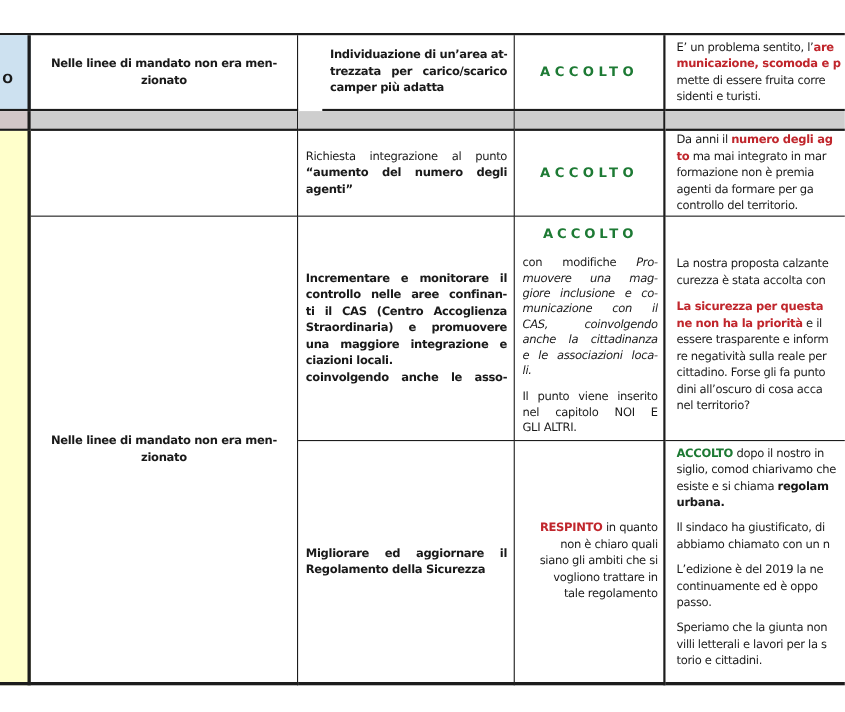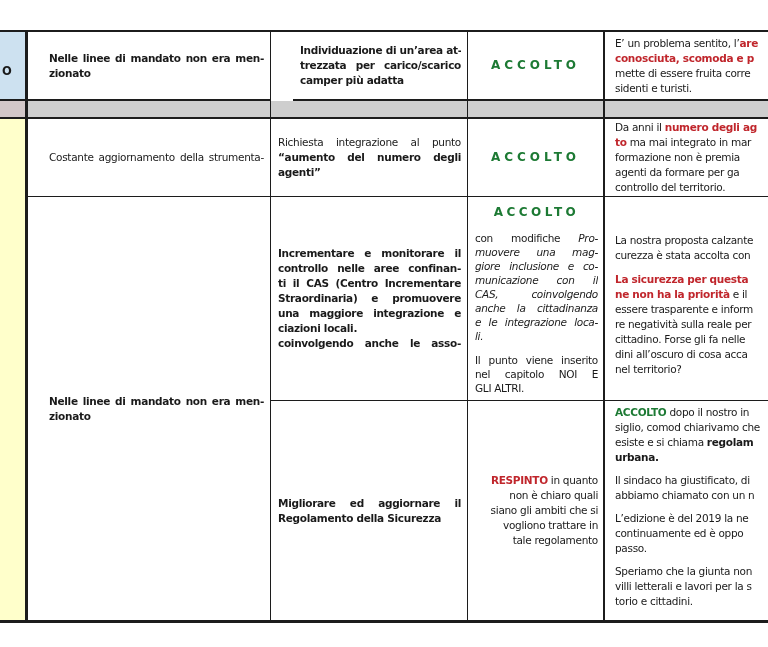--- a/index.html
+++ b/index.html
@@ -48,21 +48,21 @@
   .a-c4r2{grid-area:3/4/4/5;align-items:center;}
   .a-c5r2{grid-area:3/5/4/6;}
   .a-c2r34{grid-area:4/2/6/3;}
   .a-c3r3{grid-area:4/3/5/4;}
   .a-c4r3{grid-area:4/4/5/5;justify-content:flex-start;padding-top:8px;line-height:14px;}
   .a-c5r3{grid-area:4/5/5/6;justify-content:flex-start;padding-top:36px;}
   .a-c3r4{grid-area:5/3/6/4;}
   .a-c4r4{grid-area:5/4/6/5;align-items:flex-end;}
   .a-c5r4{grid-area:5/5/6/6;justify-content:flex-start;padding-top:4px;}
   
-  .pc2{padding-left:21px;padding-right:6px;}
+  .pc2{padding-left:6px;padding-right:6px;align-items:center;}
   .pc3{padding-left:7px;padding-right:6px;}
   .pc4{padding-left:7px;padding-right:5px;}
   .pc5{padding-left:10px;}
   
   .ln{white-space:nowrap;overflow:hidden;}
   .jl{text-align:justify;text-align-last:justify;}
   .ctr{text-align:center;}
   .blank{flex:0 0 auto;}
   
   .s-n{}
@@ -90,35 +90,34 @@
   <div class="cell a-c3r1 vb1 hb2 pc3">
       <div class="ln jl"><span class="s-b">Individuazione di un’area at-</span></div>
       <div class="ln jl"><span class="s-b">trezzata per carico/scarico</span></div>
       <div class="ln"><span class="s-b">camper più adatta</span></div>
     </div>
   <div class="cell a-c4r1 vb2 hb2">
     <div class="status-green">ACCOLTO</div>
   </div>
   <div class="cell a-c5r1 hb2 pc5">
       <div class="ln"><span class="s-n">E’ un problema sentito, l’</span><span class="s-rb">are</span></div>
-      <div class="ln"><span class="s-rb">conosciuta, scomoda e p</span></div>
+      <div class="ln"><span class="s-rb">municazione, scomoda e p</span></div>
       <div class="ln"><span class="s-n">mette di essere fruita corre</span></div>
       <div class="ln"><span class="s-n">sidenti e turisti.</span></div>
     </div>
 
   <div class="cell a-s1 vb3 hb2"></div>
   <div class="cell a-s2 vb1 hb2"></div>
   <div class="cell a-s3 vb1 hb2"></div>
   <div class="cell a-s4 vb2 hb2"></div>
   <div class="cell a-s5 hb2"></div>
 
   <div class="cell a-c1rest vb3 hb3"></div>
 
   <div class="cell a-c2r2 vb1 hb1 pc2">
-      <div class="ln jl"><span class="s-n">Costante aggiornamento della strumenta-</span></div>
     </div>
   <div class="cell a-c3r2 vb1 hb1 pc3">
       <div class="ln jl"><span class="s-n">Richiesta integrazione al punto</span></div>
       <div class="ln jl"><span class="s-b">“aumento del numero degli</span></div>
       <div class="ln"><span class="s-b">agenti”</span></div>
     </div>
   <div class="cell a-c4r2 vb2 hb1">
     <div class="status-green">ACCOLTO</div>
   </div>
   <div class="cell a-c5r2 hb1 pc5">
@@ -129,51 +128,51 @@
       <div class="ln"><span class="s-n">controllo del territorio.</span></div>
     </div>
 
   <div class="cell a-c2r34 vb1 hb3 pc2">
       <div class="ln jl"><span class="s-b">Nelle linee di mandato non era men-</span></div>
       <div class="ln"><span class="s-b">zionato</span></div>
     </div>
   <div class="cell a-c3r3 vb1 hb1 pc3">
       <div class="ln jl"><span class="s-b">Incrementare e monitorare il</span></div>
       <div class="ln jl"><span class="s-b">controllo nelle aree confinan-</span></div>
-      <div class="ln jl"><span class="s-b">ti il CAS (Centro Incrementare</span></div>
+      <div class="ln jl"><span class="s-b">ti il CAS (Centro Accoglienza</span></div>
       <div class="ln jl"><span class="s-b">Straordinaria) e promuovere</span></div>
       <div class="ln jl"><span class="s-b">una maggiore integrazione e</span></div>
       <div class="ln"><span class="s-b">ciazioni locali.</span></div>
       <div class="ln jl"><span class="s-b">coinvolgendo anche le asso-</span></div>
     </div>
   <div class="cell a-c4r3 vb2 hb1 pc4">
       <div class="ln ctr"><span class="s-st">ACCOLTO</span></div>
       <div class="blank" style="height: 12px;"></div>
       <div class="ln jl"><span class="s-n">con modifiche </span><span class="s-i">Pro-</span></div>
       <div class="ln jl"><span class="s-i">muovere una mag-</span></div>
       <div class="ln jl"><span class="s-i">giore inclusione e co-</span></div>
       <div class="ln jl"><span class="s-i">municazione con il</span></div>
       <div class="ln jl"><span class="s-i">CAS, coinvolgendo</span></div>
       <div class="ln jl"><span class="s-i">anche la cittadinanza</span></div>
-      <div class="ln jl"><span class="s-i">e le integrazione loca-</span></div>
+      <div class="ln jl"><span class="s-i">e le associazioni loca-</span></div>
       <div class="ln"><span class="s-i">li.</span></div>
       <div class="blank" style="height: 10px;"></div>
       <div class="ln jl"><span class="s-n">Il punto viene inserito</span></div>
       <div class="ln jl"><span class="s-n">nel capitolo NOI E</span></div>
       <div class="ln"><span class="s-n">GLI ALTRI.</span></div>
     </div>
   <div class="cell a-c5r3 hb1 pc5">
       <div class="ln"><span class="s-n">La nostra proposta calzante</span></div>
       <div class="ln"><span class="s-n">curezza è stata accolta con</span></div>
       <div class="blank" style="height: 9px;"></div>
       <div class="ln"><span class="s-rb">La sicurezza per questa</span></div>
       <div class="ln"><span class="s-rb">ne non ha la priorità</span><span class="s-n"> e il</span></div>
       <div class="ln"><span class="s-n">essere trasparente e inform</span></div>
       <div class="ln"><span class="s-n">re negatività sulla reale per</span></div>
-      <div class="ln"><span class="s-n">cittadino. Forse gli fa nelle</span></div>
+      <div class="ln"><span class="s-n">cittadino. Forse gli fa punto</span></div>
       <div class="ln"><span class="s-n">dini all’oscuro di cosa acca</span></div>
       <div class="ln"><span class="s-n">nel territorio?</span></div>
     </div>
 
   <div class="cell a-c3r4 vb1 hb3 pc3">
       <div class="ln jl"><span class="s-b">Migliorare ed aggiornare il</span></div>
       <div class="ln"><span class="s-b">Regolamento della Sicurezza</span></div>
     </div>
   <div class="cell a-c4r4 vb2 hb3 pc4">
       <div class="ln jl"><span class="s-rb">RESPINTO</span><span class="s-n"> in quanto</span></div>

